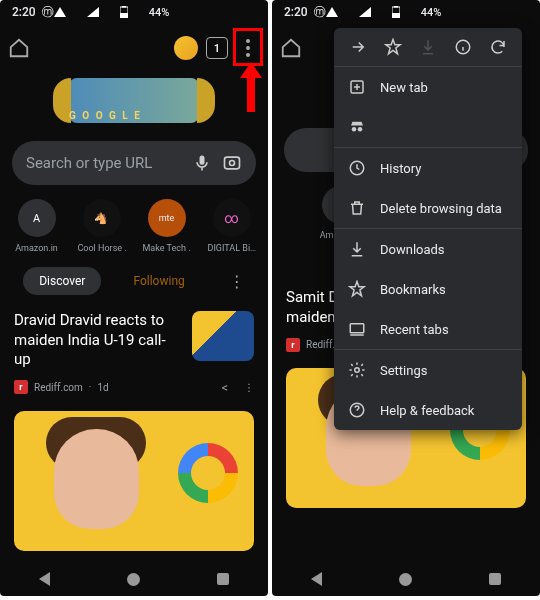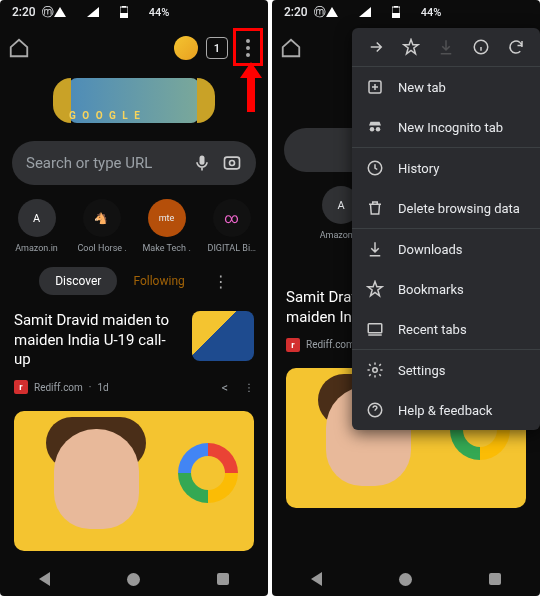--- a/index.html
+++ b/index.html
@@ -24,41 +24,41 @@
 .laurel-l{left:-16px;border-radius:18px 0 0 18px}
 .laurel-r{right:-16px;border-radius:0 18px 18px 0}
 .doodle-txt{position:absolute;bottom:2px;width:100%;font-size:10px;font-weight:700;color:#f8d45c;letter-spacing:2px}
 .searchbar{margin:8px 12px;height:44px;background:#303134;border-radius:22px;display:flex;align-items:center;padding:0 14px;gap:10px}
 .search-ph{flex:1;color:#9aa0a6;font-size:15px}
 .mic,.lens{width:20px;height:20px;color:#bbb}
 .shortcuts{margin:14px 4px 6px;display:flex;justify-content:space-around}
 .sc{display:flex;flex-direction:column;align-items:center;gap:6px;width:48px}
 .sc-ico{width:38px;height:38px;border-radius:50%;background:#303134;display:flex;align-items:center;justify-content:center;font-size:11px}
 .sc-lbl{font-size:9px;color:#9aa0a6;text-align:center;white-space:nowrap;overflow:hidden;width:48px}
-.tabs{display:flex;justify-content:center;gap:0;margin:14px 0 10px;align-items:center}
+.tabs{display:flex;justify-content:center;gap:16px;margin:14px 0 10px;align-items:center}
 .tab{padding:7px 16px;font-size:12px;color:#a16207;border-radius:18px}
 .tab.active{background:#303134;color:#fff}
 .tabs-more{margin-left:12px;font-size:16px;color:#aaa}
 .article{padding:6px 14px;display:flex;gap:10px}
 .art-txt{flex:1;font-size:15px;line-height:1.3;color:#fff}
 .art-thumb{width:62px;height:50px;background:linear-gradient(135deg,#f4c430 40%,#1e4b8f 40%);border-radius:8px}
 .art-meta{display:flex;align-items:center;padding:4px 14px 10px;gap:6px;color:#9aa0a6;font-size:10px}
 .r-ico{width:14px;height:14px;background:#d32f2f;border-radius:2px;display:flex;align-items:center;justify-content:center;font-size:9px;color:#fff;font-weight:700}
 .art-meta .spacer{flex:1}
 .share{font-size:13px}
 .bigimg{margin:6px 14px;height:140px;border-radius:10px;background:#f4c430;position:relative;overflow:hidden}
 .face{position:absolute;left:40px;top:18px;width:85px;height:100px;background:#e8b99a;border-radius:42px 42px 36px 36px}
 .hair{position:absolute;left:32px;top:6px;width:100px;height:52px;background:#4a2e18;border-radius:50px}
 .glogo{position:absolute;right:16px;top:32px;width:60px;height:60px;border-radius:50%;background:conic-gradient(#ea4335 0 90deg,#fbbc05 90deg 180deg,#34a853 180deg 270deg,#4285f4 270deg)}
 .gmask{position:absolute;width:34px;height:34px;background:#f4c430;border-radius:50%;top:13px;left:13px}
 .navbar{position:absolute;bottom:0;width:100%;height:34px;display:flex;justify-content:space-around;align-items:center}
 .nav-tri{width:0;height:0;border-top:7px solid transparent;border-bottom:7px solid transparent;border-right:11px solid #999}
 .nav-circ{width:13px;height:13px;border-radius:50%;background:#999}
 .nav-sq{width:12px;height:12px;background:#999;border-radius:2px}
-.menu{position:absolute;top:28px;right:0;width:188px;background:#2a2b2f;border-radius:6px;box-shadow:0 4px 16px rgba(0,0,0,.6);z-index:10}
+.menu{position:absolute;top:28px;right:18px;width:188px;background:#2a2b2f;border-radius:6px;box-shadow:0 4px 16px rgba(0,0,0,.6);z-index:10}
 .menu-top{display:flex;justify-content:space-around;padding:10px 6px;border-bottom:1px solid #3c4043}
 .menu-top svg{width:18px;height:18px}
 .mi{display:flex;align-items:center;gap:14px;padding:11px 14px;font-size:13px;color:#e8eaed}
 .mi svg{width:18px;height:18px;flex-shrink:0}
 .mi-sep{height:1px;background:#3c4043}
 .settings-wrap{position:relative}
 .dim{opacity:.5}
 .sig{width:12px;height:10px}
 </style>
 </head>
@@ -148,21 +148,21 @@
       </div>
   </div>
 
   <div class="tabs">
     <div class="tab active">Discover</div>
     <div class="tab">Following</div>
     <div class="tabs-more">⋮</div>
   </div>
 
   <div class="article">
-    <div class="art-txt"><span>Samit Dravid maiden to</span><br><span>maiden India U-19 call-up</span></div>
+    <div class="art-txt"><span>Dravid Dravid reacts to</span><br><span>maiden India U-19 call-up</span></div>
     <div class="art-thumb"></div>
   </div>
   <div class="art-meta">
     <div class="r-ico">r</div>
     <span>Rediff.com</span>
       <span>·</span>
       <span>1d</span>
     <div class="spacer"></div>
     <span class="share">&lt;</span>
     <span style="margin-left:10px">⋮</span>
@@ -279,21 +279,20 @@
           <path d="M12 8v8M8 12h8"></path>
         </svg>
         <span>New tab</span>
       </div>
     <div class="mi">
         <svg viewBox="0 0 24 24" fill="#ccc">
           <circle cx="8" cy="15" r="3"></circle>
           <circle cx="16" cy="15" r="3"></circle>
           <path d="M4 10h16l-2-5H6z"></path>
         </svg>
-        <span>New Incognito tab</span>
       </div>
     <div class="mi-sep"></div>
     <div class="mi">
         <svg viewBox="0 0 24 24" fill="none" stroke="#ccc" stroke-width="2">
           <circle cx="12" cy="12" r="9"></circle>
           <path d="M12 7v5l3 2"></path>
         </svg>
         <span>History</span>
       </div>
     <div class="mi">

